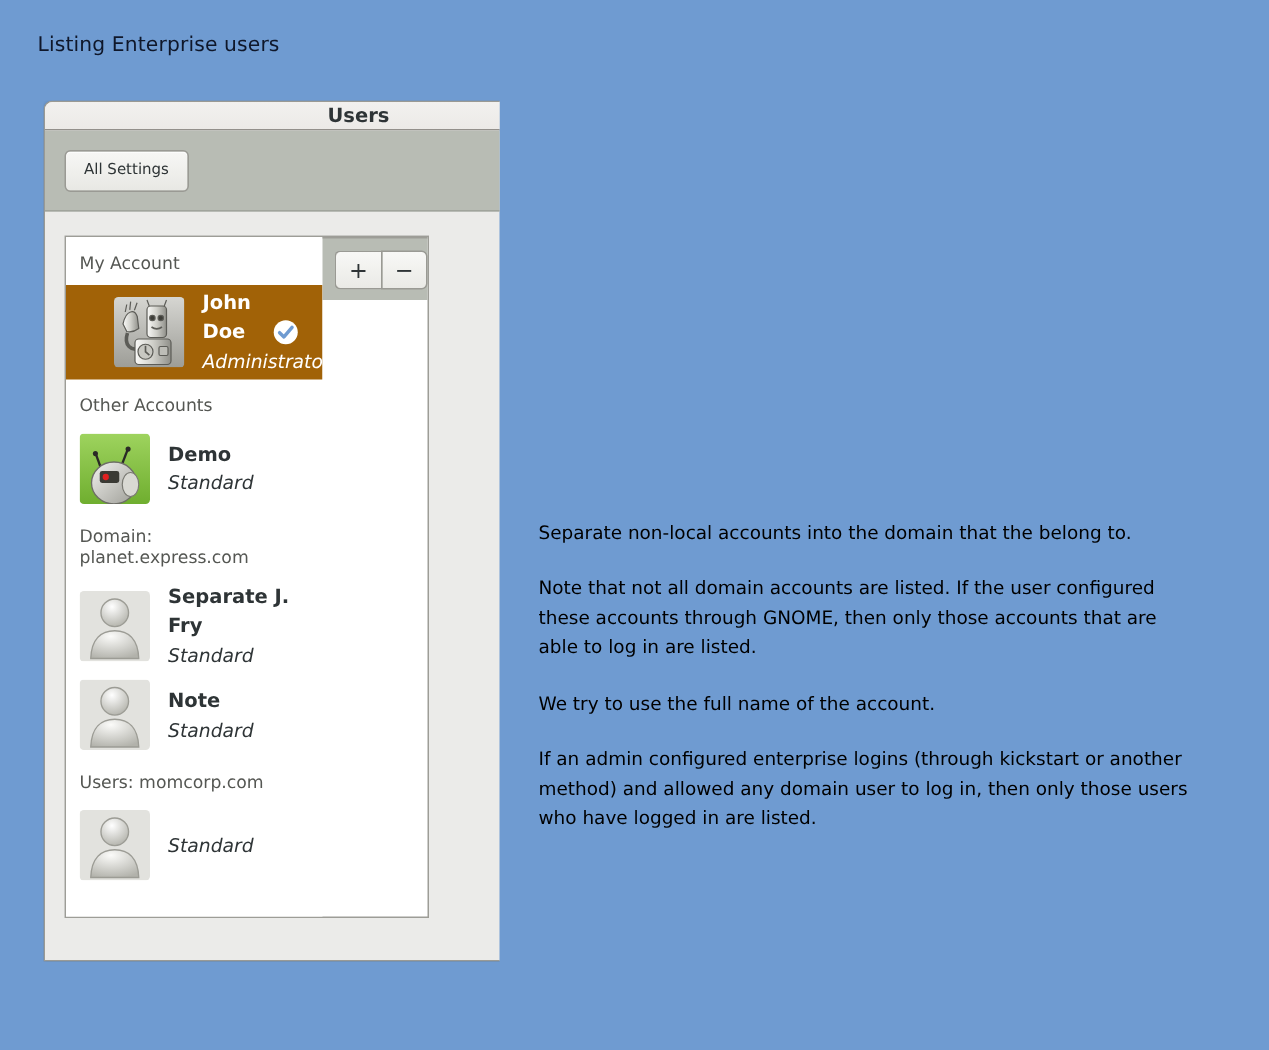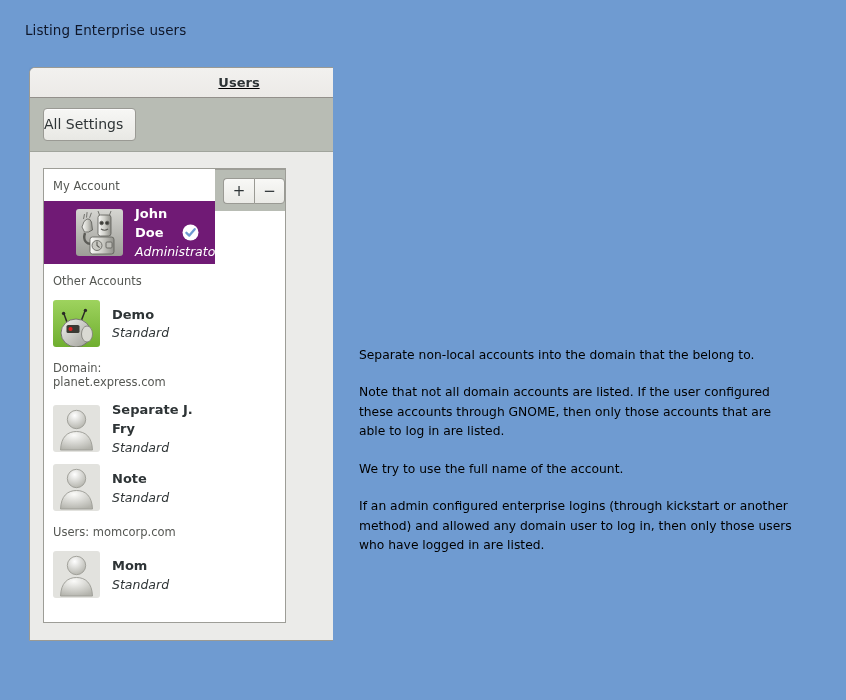--- a/index.html
+++ b/index.html
@@ -43,29 +43,28 @@
     top: 0;
     width: 420px;
     height: 574px;
     background: #ebebe9;
     border: 1px solid #9a9a94;
     border-radius: 6px 6px 0 0;
     box-shadow: 0 1px 3px rgba(0,0,0,0.22);
   }
 
   .titlebar {
-    height: 30px;
+    height: 19px;
     background: linear-gradient(to bottom, #f2f1ef, #eceae7);
     border-bottom: 1px solid #93908b;
     border-radius: 5px 5px 0 0;
     display: flex;
     align-items: center;
     justify-content: center;
     position: relative;
-    text-decoration: underline;
   }
   .titlebar-title {
     font-size: 13px;
     font-weight: bold;
     color: #2e3436;
   }
 
   .toolbar {
     height: 54px;
     background: #b8bcb4;
@@ -73,23 +72,23 @@
     display: flex;
     align-items: center;
     padding-left: 13px;
   }
 
   .btn {
     background: linear-gradient(to bottom, #f7f7f5, #e8e8e4);
     border: 1px solid #9a9a94;
     border-radius: 4px;
     font-family: "DejaVu Sans", "Liberation Sans", sans-serif;
-    font-size: 14px;
-    color: #2e3436;
-    padding: 7px 12px 8px 0;
+    font-size: 10px;
+    color: #2e3436;
+    padding: 7px 12px 8px 12px;
     cursor: default;
     box-shadow: 0 1px 0 rgba(255,255,255,0.7) inset;
   }
 
   
   .content {
     padding: 16px 13px 0 13px;
     height: 485px;
   }
 
@@ -115,21 +114,21 @@
   }
 
   .user-row {
     display: flex;
     align-items: center;
     padding: 4px 9px 4px 9px;
     position: relative;
     min-height: 50px;
   }
   .user-row.selected {
-    background: #701a75;
+    background: #a16207;
     padding-left: 32px;
   }
 
   .avatar {
     width: 47px;
     height: 47px;
     flex: 0 0 47px;
     border-radius: 3px;
     overflow: hidden;
     position: relative;
@@ -343,21 +342,20 @@
         </radialGradient>
         <radialGradient id="gb" cx="42%" cy="20%" r="85%">
           <stop offset="0%" stop-color="#fbfbf9"></stop>
                       <stop offset="100%" stop-color="#b2b2ab"></stop>
         </radialGradient>
       </defs>
       <circle cx="23.5" cy="14.5" r="9.2" fill="url(#gh)" stroke="#9c9c95" stroke-width="0.9"></circle>
       <path d="M7.5 45 C8 32 14.5 26.5 23.5 26.5 C32.5 26.5 39 32 39.5 45 Z" fill="url(#gb)" stroke="#9c9c95" stroke-width="0.9"></path>
     </svg></div>
               <div class="user-text">
-                <div class="user-name">Mom</div>
                 <div class="user-type">Standard</div>
               </div>
             </div>
           </div>
 
         <div class="list-actions">
           <div class="linked-buttons">
             <div class="sq">+</div>
             <div class="sq">−</div>
           </div>

